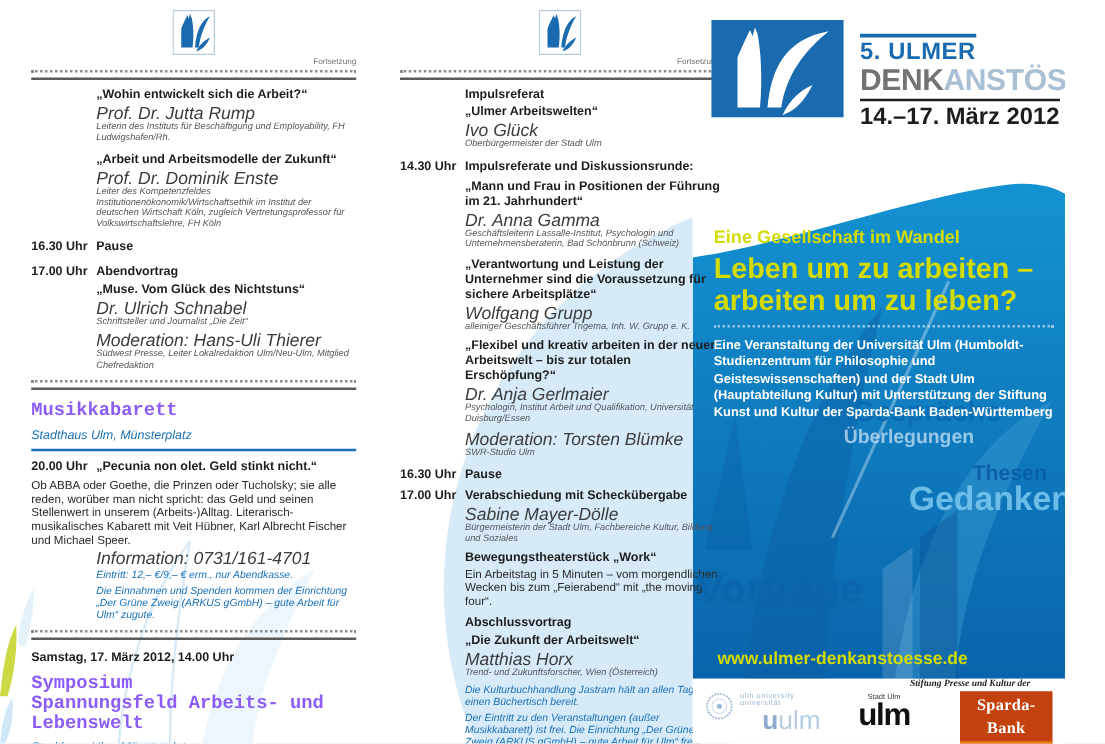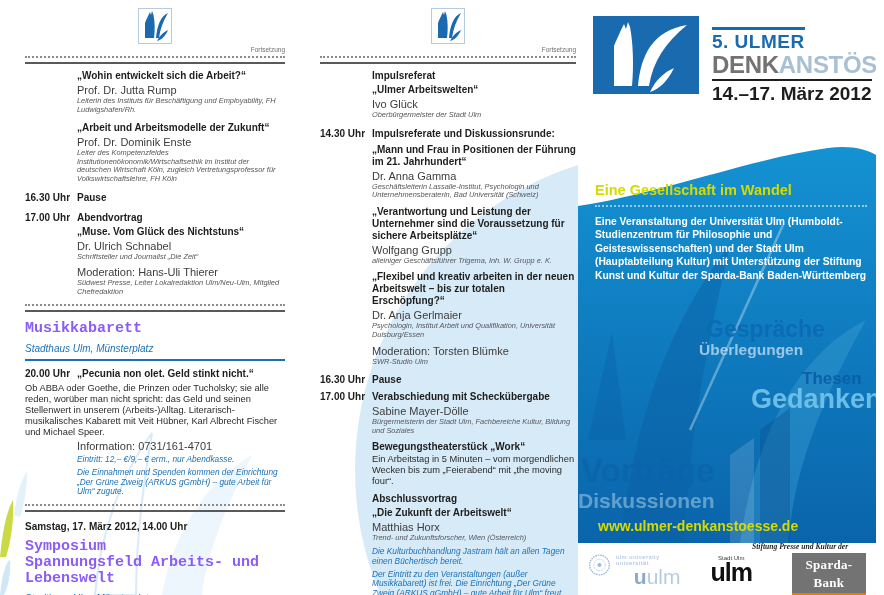--- a/index.html
+++ b/index.html
@@ -20,34 +20,34 @@
   .head-rules { position:absolute; left:25px; right:10px; top:48px; }
   .rule-dotted { border-top:2px dotted #8a8a8a; }
   .rule-solid  { border-top:2px solid #5a5a5a; margin-top:4px; }
   .col-body { position:relative; z-index:1; padding:5px 10px 0 25px; }
 
   .row { display:flex; margin-bottom:8px; }
   .time { width:52px; flex-shrink:0; font-size:10px; font-weight:700; line-height:12px; }
   .content { flex:1; }
   .etitle { font-size:10px; font-weight:700; line-height:12px; }
   .etitle + .etitle { margin-top:2px; }
-  .pname  { font-size:11px; line-height:11px; margin-top:3px; color:#3c3c3c; }
+  .pname  { font-size:14px; line-height:11px; margin-top:3px; color:#3c3c3c;font-style:italic; }
   .prole  { font-size:7.4px; font-style:italic; color:#55565a; line-height:8.6px; margin-top:1px; }
   .talk { margin-bottom:6px; }
   .sep { margin:6px 0 9px 0; }
   .sec-head { color:#8b5cf6; font-size:15px; font-weight:700; line-height:16px;font-family:Liberation Mono, monospace; }
   .venue { color:#1a71b8; font-size:10px; font-style:italic; margin:6px 0 5px 0; }
   .rule-blue { border-top:2px solid #1a71b8; margin-bottom:7px; }
   .desc { font-size:9.3px; line-height:10.8px; margin:1px 0 4px 0; color:#2a2a2a; }
   .indent { margin-left:52px; margin-bottom:7px; }
   .blue-it { color:#1a71b8; font-size:8.3px; font-style:italic; line-height:9.6px; margin-top:3px; }
   .date-line { font-size:10px; font-weight:700; margin-bottom:7px; }
 
   
-  .col3 { left:578px; width:298px; background:#fff; }
+  .col3 { left:554px; width:298px; background:#fff; }
   .panel-bg { position:absolute; left:0; top:0; z-index:0; }
   .cover-logo-row { position:absolute; left:15px; top:16px; display:flex; gap:13px; z-index:2; }
   .logo-text { margin-top:11px; }
   .lt1 { display:inline-block; font-size:19px; font-weight:700; color:#1a6ab0;
          border-top:3px solid #1a6ab0; padding-top:1px; letter-spacing:0.5px; }
   .lt2 { font-size:24px; font-weight:700; line-height:24px; letter-spacing:-0.3px; }
   .lt2 .dark { color:#737373; } .lt2 .light { color:#a9c0d4; }
   .lt3 { display:inline-block; font-size:19px; font-weight:700; color:#1d1d1b;
          border-top:2.5px solid #1d1d1b; padding-top:2px; margin-top:2px; }
   .cover-text { position:absolute; left:17px; top:182px; width:272px; z-index:2; }
@@ -70,21 +70,21 @@
   .uni-small { font-size:6px; color:#9db9d6; letter-spacing:0.5px; margin-top:3px; }
   .uni-mark { font-size:21px; line-height:21px; text-align:right; }
   .uni-mark .u1 { color:#8aa9cc; font-weight:700; }
   .uni-mark .u2 { color:#b7cce0; font-weight:400; }
   .city-group { margin-left:30px; text-align:center; }
   .city-small { font-size:6px; color:#3a3a3a; }
   .city-mark { font-size:25px; line-height:23px; font-weight:800; color:#101010; letter-spacing:-1px; }
   .sparda-group { margin-left:auto; }
   .sparda-small { font-size:7.6px; font-weight:700; font-style:italic; color:#1d1d1b;
                   font-family:"Liberation Serif", serif; margin-bottom:2px; text-align:left; }
-  .sparda-box { background:#737373; border-bottom:4px solid #ee7b00; padding:2px 10px 2px 10px;
+  .sparda-box { background:#c2410c; border-bottom:4px solid #ee7b00; padding:2px 10px 2px 10px;
                 text-align:center;margin-left:40px; }
   .sparda-box span { color:#fff; font-family:"Liberation Serif", serif; font-weight:700;
                      font-size:13px; letter-spacing:0.3px; }
 </style>
 </head>
 <body>
 
 <div class="page">
 
   <div class="col col1">
@@ -200,21 +200,21 @@
           <div class="prole">Oberbürgermeister der Stadt Ulm</div>
         </div>
       </div>
       <div class="row">
         <div class="time">14.30 Uhr</div>
         <div class="content">
           <div class="etitle" style="margin-bottom:4px">Impulsreferate und Diskussionsrunde:</div>
           <div class="talk">
             <div class="etitle">„Mann und Frau in Positionen der Führung im 21. Jahrhundert“</div>
             <div class="pname">Dr. Anna Gamma</div>
-            <div class="prole">Geschäftsleiterin Lassalle-Institut, Psychologin und Unternehmensberaterin, Bad Universität (Schweiz)</div>
+            <div class="prole">Geschäftsleiterin Lassalle-Institut, Psychologin und Unternehmensberaterin, Bad Schönbrunn (Schweiz)</div>
           </div>
           <div class="talk">
             <div class="etitle">„Verantwortung und Leistung der Unternehmer sind die Voraussetzung für sichere Arbeitsplätze“</div>
             <div class="pname">Wolfgang Grupp</div>
             <div class="prole">alleiniger Geschäftsführer Trigema, Inh. W. Grupp e. K.</div>
           </div>
           <div class="talk">
             <div class="etitle">„Flexibel und kreativ arbeiten in der neuen Arbeitswelt – bis zur totalen Erschöpfung?“</div>
             <div class="pname">Dr. Anja Gerlmaier</div>
             <div class="prole">Psychologin, Institut Arbeit und Qualifikation, Universität Duisburg/Essen</div>
@@ -283,30 +283,33 @@
         <div><span class="lt1">5. ULMER</span></div>
         <div class="lt2">
           <span class="dark">DENK</span><span class="light">ANSTÖSSE</span>
         </div>
         <div><span class="lt3">14.–17. März 2012</span></div>
       </div>
     </div>
 
     <div class="cover-text">
       <div class="kicker">Eine Gesellschaft im Wandel</div>
+      <div class="ctitle">
+        <span>Leben um zu arbeiten –</span><br>
+        <span>arbeiten um zu leben?</span>
+      </div>
       <div class="cdotted"></div>
       <div class="cdesc">Eine Veranstaltung der Universität Ulm (Humboldt-Studienzentrum für Philosophie und Geisteswissenschaften) und der Stadt Ulm (Hauptabteilung Kultur) mit Unterstützung der Stiftung Kunst und Kultur der Sparda-Bank Baden-Württemberg</div>
     </div>
 
     <span class="wm wm1">Gespräche</span>
     <span class="wm wm2">Überlegungen</span>
     <span class="wm wm3">Thesen</span>
     <span class="wm wm4">Gedanken</span>
     <span class="wm wm5">Vorträge</span>
-    <span class="wm wm6">Diskussionen</span>
 
     <div class="website">www.ulmer-denkanstoesse.de</div>
 
     <div class="cover-footer">
       <div class="uni-group">
         <svg width="28" height="28" viewBox="0 0 28 28">
           <circle cx="14" cy="14" r="12" fill="none" stroke="#9db9d6" stroke-width="1.6" stroke-dasharray="2,1"></circle>
           <circle cx="14" cy="14" r="7" fill="none" stroke="#9db9d6" stroke-width="1" stroke-dasharray="1,1"></circle>
           <circle cx="14" cy="14" r="2.5" fill="#9db9d6"></circle>
         </svg>

